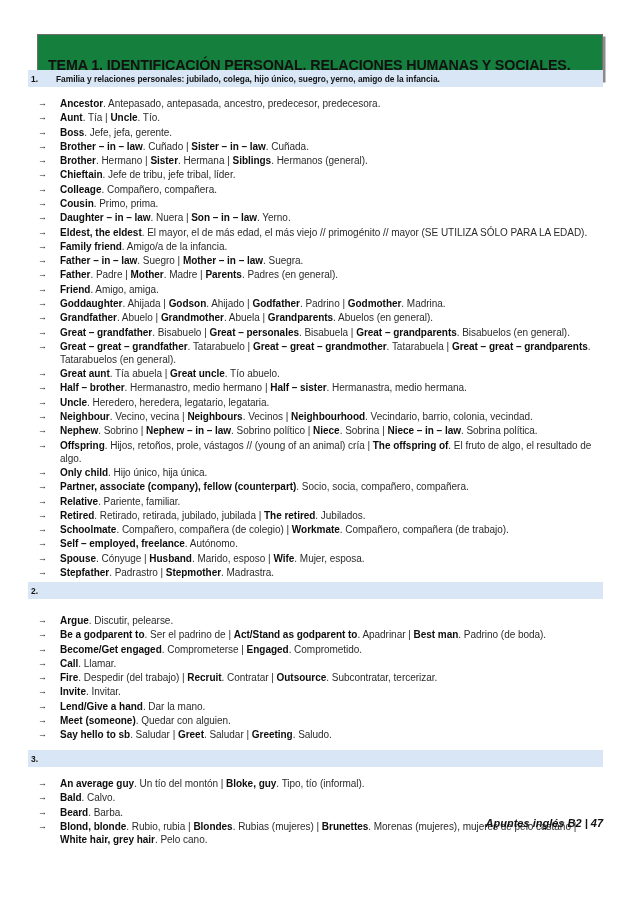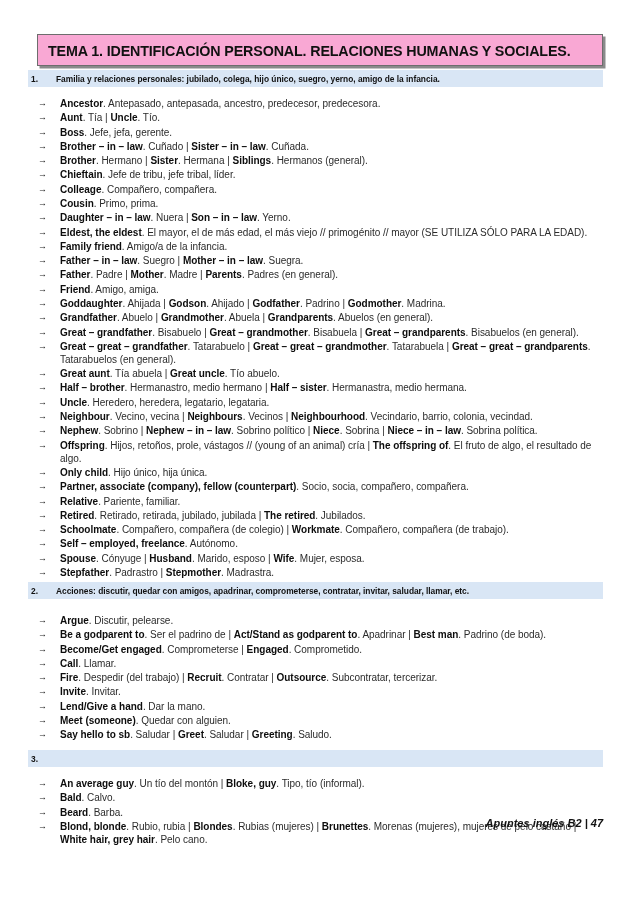--- a/index.html
+++ b/index.html
@@ -27,23 +27,23 @@
   .title-wrap {
     position: absolute;
     left: 37px;
     top: 34px;
     width: 566px;
     box-sizing: border-box;
   }
   .title-box {
     border: 1.5px solid #6d6d6d;
     box-shadow: 2.5px 2.5px 0 0 #8a8a8a;
-    background: #f9a8d4;
-    box-sizing: border-box;
-    padding: 8px 10px 6px 10px;
+    background: #15803d;
+    box-sizing: border-box;
+    padding: 22px 10px 6px 10px;
   }
   .title-text {
     font-size: 14.3px;
     font-weight: bold;
     letter-spacing: -0.15px;
     line-height: 1.15;
     color: #111111;
     white-space: nowrap;
   }
 
@@ -191,21 +191,21 @@
         <div class="entry">
           <span class="arrow">→</span>
           <span class="entry-text"><b>Goddaughter</b>. Ahijada | <b>Godson</b>. Ahijado | <b>Godfather</b>. Padrino | <b>Godmother</b>. Madrina.</span>
         </div>
         <div class="entry">
           <span class="arrow">→</span>
           <span class="entry-text"><b>Grandfather</b>. Abuelo | <b>Grandmother</b>. Abuela | <b>Grandparents</b>. Abuelos (en general).</span>
         </div>
         <div class="entry">
           <span class="arrow">→</span>
-          <span class="entry-text"><b>Great – grandfather</b>. Bisabuelo | <b>Great – grandmother</b>. Bisabuela | <b>Great – grandparents</b>. Bisabuelos (en general).</span>
+          <span class="entry-text"><b>Great – grandfather</b>. Bisabuelo | <b>Great – personales</b>. Bisabuela | <b>Great – grandparents</b>. Bisabuelos (en general).</span>
         </div>
         <div class="entry">
           <span class="arrow">→</span>
           <span class="entry-text"><b>Great – great – grandfather</b>. Tatarabuelo | <b>Great – great – grandmother</b>. Tatarabuela | <b>Great – great – grandparents</b>. Tatarabuelos (en general).</span>
         </div>
         <div class="entry">
           <span class="arrow">→</span>
           <span class="entry-text"><b>Great aunt</b>. Tía abuela | <b>Great uncle</b>. Tío abuelo.</span>
         </div>
         <div class="entry">
@@ -256,21 +256,20 @@
           <span class="arrow">→</span>
           <span class="entry-text"><b>Spouse</b>. Cónyuge | <b>Husband</b>. Marido, esposo | <b>Wife</b>. Mujer, esposa.</span>
         </div>
         <div class="entry">
           <span class="arrow">→</span>
           <span class="entry-text"><b>Stepfather</b>. Padrastro | <b>Stepmother</b>. Madrastra.</span>
         </div>
       </div>
       <div class="section-bar" style="top: 582px;">
         <div class="section-num">2.</div>
-        <div class="section-title">Acciones: discutir, quedar con amigos, apadrinar, comprometerse, contratar, invitar, saludar, llamar, etc.</div>
       </div>
       <div class="entries" style="top: 614px;">
         <div class="entry">
           <span class="arrow">→</span>
           <span class="entry-text"><b>Argue</b>. Discutir, pelearse.</span>
         </div>
         <div class="entry">
           <span class="arrow">→</span>
           <span class="entry-text"><b>Be a godparent to</b>. Ser el padrino de | <b>Act/Stand as godparent to</b>. Apadrinar | <b>Best man</b>. Padrino (de boda).</span>
         </div>

